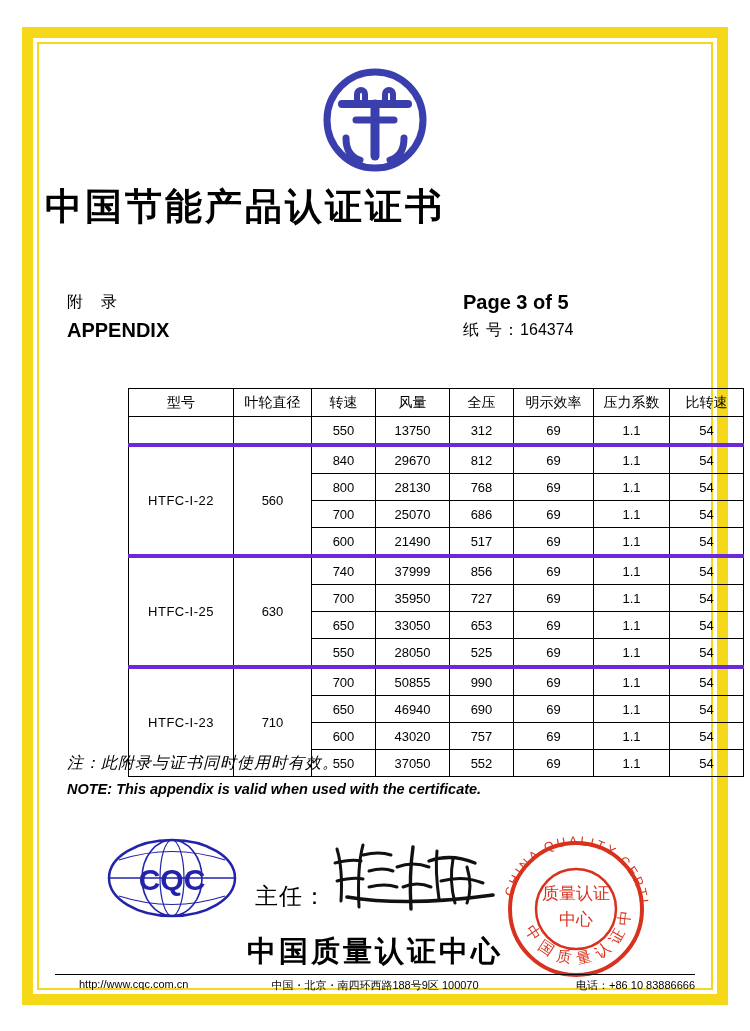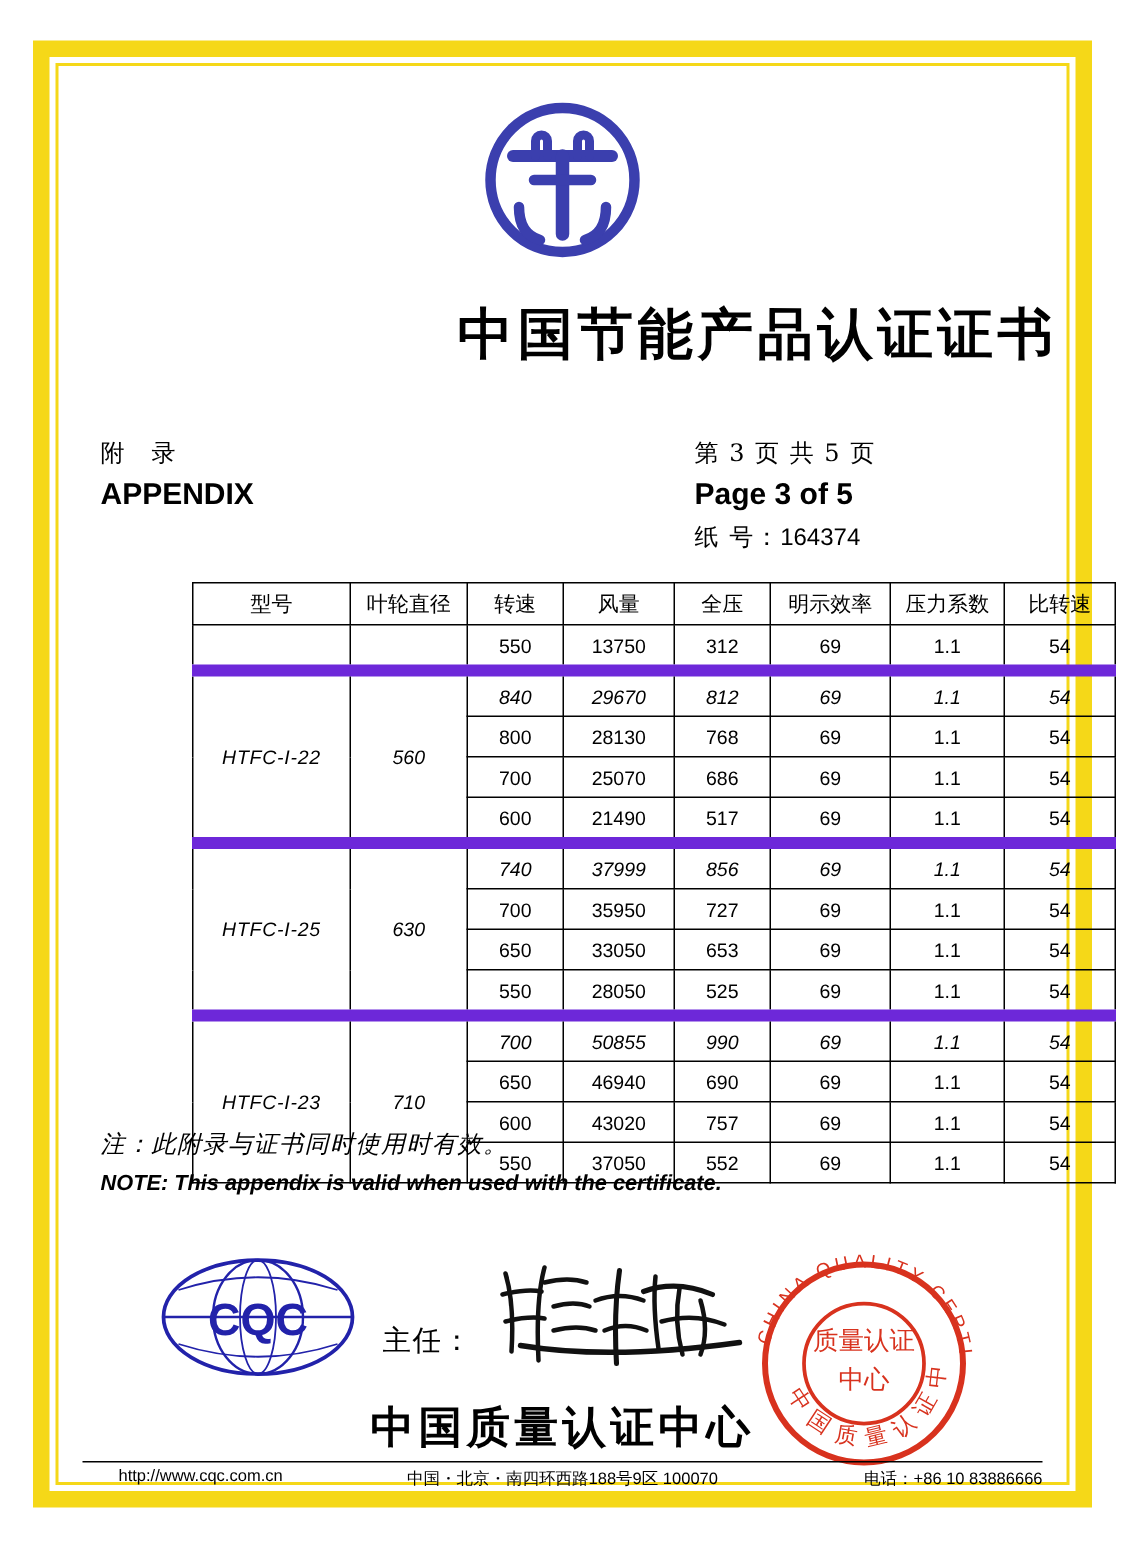--- a/index.html
+++ b/index.html
@@ -53,23 +53,23 @@
     text-align: center;
   }
   .logo {
     display: inline-block;
     width: 110px;
     height: 105px;
   }
   
   .main-title {
     position: absolute;
-    left: 0; top: 148px;
-    width: 660px;
-    text-align: right;
+    left: 0; top: 132px;
+    width: 660px;
+    text-align: left;
     font-family: "DejaVu Serif", "Liberation Serif", serif;
     font-size: 37px;
     font-weight: bold;
     letter-spacing: 3px;
     color: #000;
   }
   
   .meta {
     position: absolute;
     left: 0; top: 238px;
@@ -134,22 +134,21 @@
     font-weight: normal;
     font-size: 14px;
     height: 27px;
   }
   td.model {
     font-size: 14px;
     letter-spacing: 0.5px;
   }
   
   tr.group-start td {
-    border-top: 8px solid #6d28d9;
-    font-style: italic;
+    border-top: 4px solid #6d28d9;
   }
   
   .notes {
     position: absolute;
     left: 22px; top: 701px;
     width: 620px;
     font-style: italic;
   }
   .note-cn {
     font-family: "DejaVu Serif", "Liberation Serif", serif;
@@ -174,21 +173,21 @@
   .cqc-logo {
     position: absolute;
     left: 60px; top: 12px;
     width: 135px;
     height: 82px;
   }
   .director {
     position: absolute;
     left: 210px; top: 56px;
     font-family: "DejaVu Serif", "Liberation Serif", serif;
-    font-size: 19px;
+    font-size: 23px;
     letter-spacing: 1px;
   }
   .signature {
     position: absolute;
     left: 272px; top: 12px;
     width: 190px;
     height: 80px;
   }
   .red-seal {
     position: absolute;
@@ -258,21 +257,20 @@
     </div>
 
     <div class="main-title">中国节能产品认证证书</div>
 
     <div class="meta">
       <div class="meta-left">
         <div class="meta-row cn">附　录</div>
         <div class="meta-row en">APPENDIX</div>
       </div>
       <div class="meta-right">
-        <div class="meta-row cn">第 3 页 共 5 页</div>
         <div class="meta-row en">Page 3 of 5</div>
         <div class="meta-row cn"><span>纸 号：</span><span class="val">164374</span></div>
       </div>
     </div>
 
     <div class="tbl-wrap">
       <table class="spec">
         <colgroup>
           <col style="width:105px">
           <col style="width:78px">

